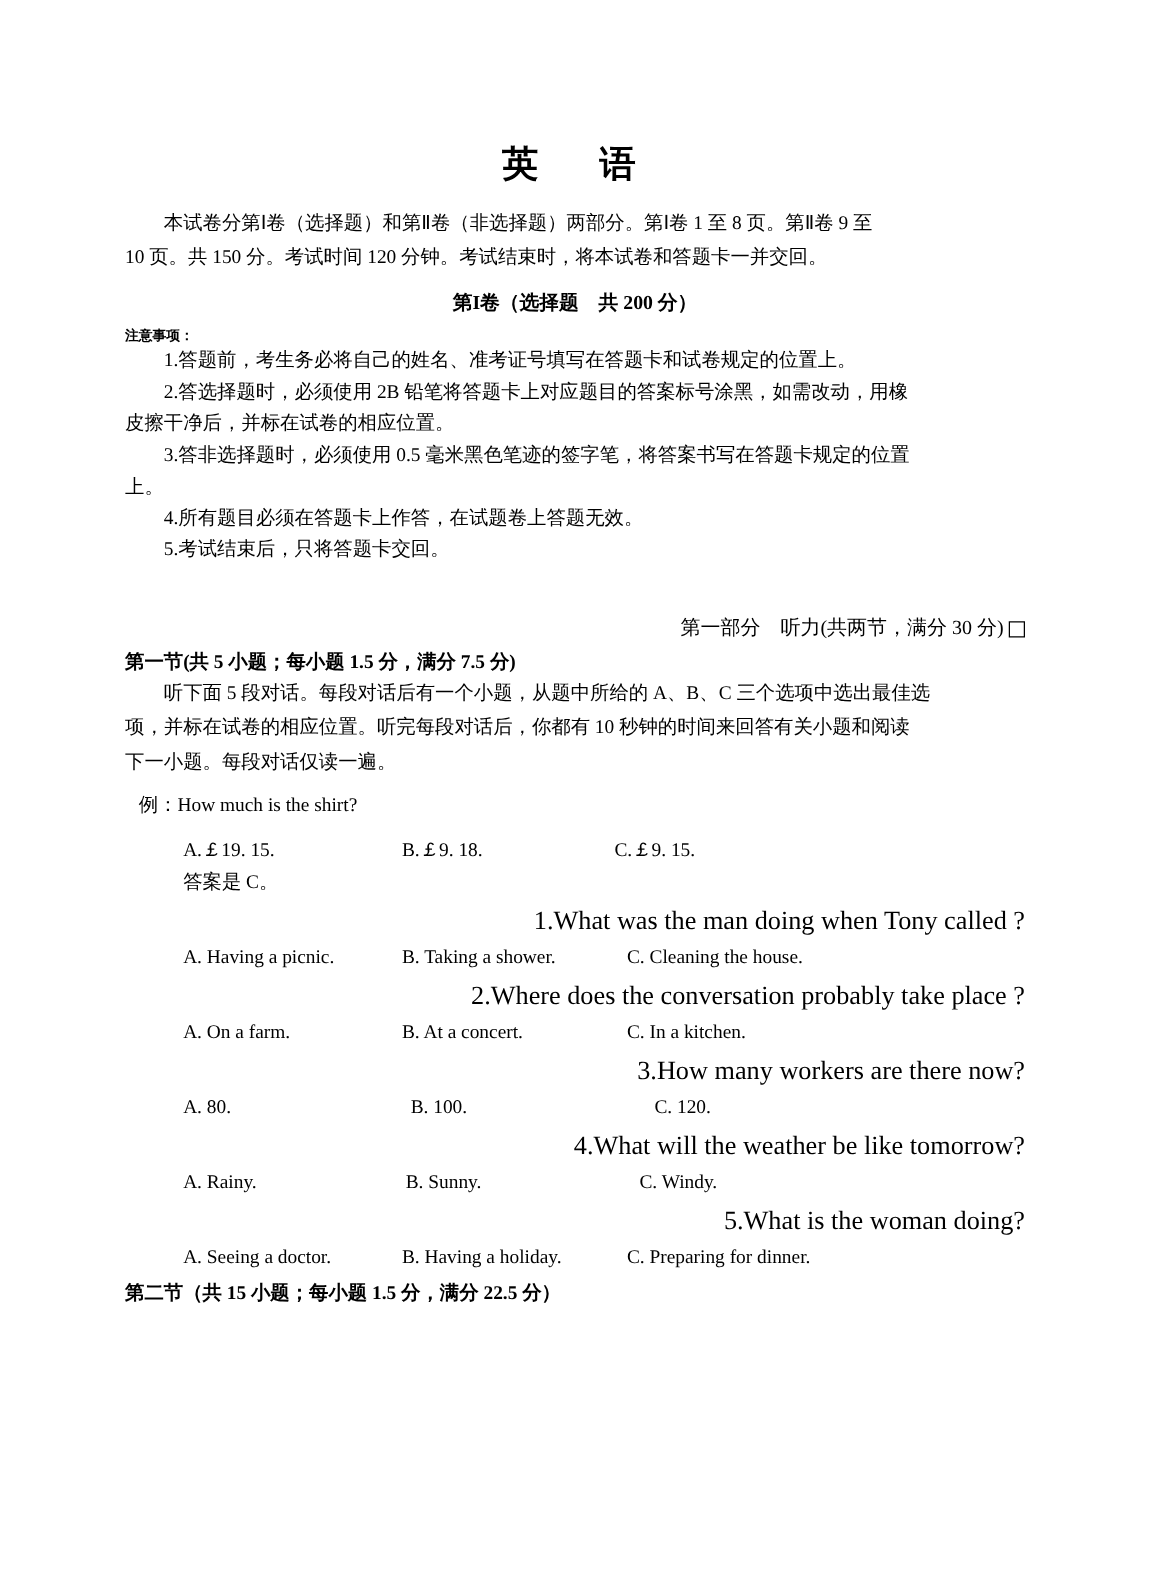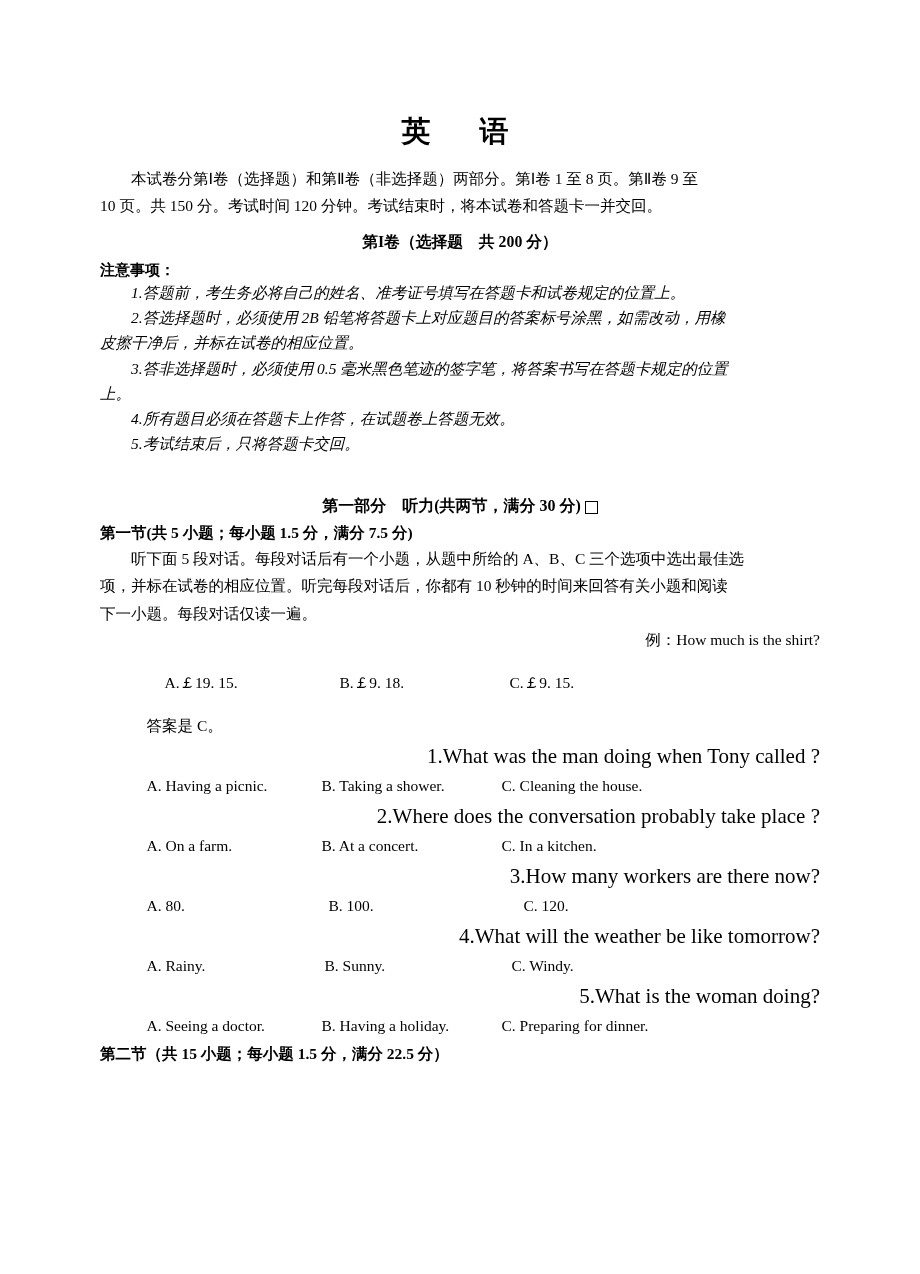--- a/index.html
+++ b/index.html
@@ -50,36 +50,35 @@
   .indent2 {
     text-indent: 2em;
   }
   .center-bold {
     text-align: center;
     font-size: 15.8px;
     font-weight: bold;
     margin: 14px 0 8px 0;
   }
   .notice-head {
-    font-size: 15px;
+    font-size: 11px;
     font-weight: bold;
     margin: 6px 0 0 0;
   }
   .notice-list p {
     font-size: 15.5px;
     line-height: 1.62;
     margin: 0;
     text-indent: 2em;
     text-align: justify;
-    font-style: italic;
   }
   .section-head {
-    text-align: center;
+    text-align: right;
     font-size: 16px;
-    font-weight: bold;
+    font-weight: normal;
     margin: 40px 0 6px 0;
   }
   .section-head .box {
     display: inline-block;
     width: 11px;
     height: 11px;
     border: 1px solid #000;
     vertical-align: middle;
     margin-left: 4px;
   }
@@ -91,28 +90,27 @@
   .instr {
     font-size: 15.5px;
     line-height: 1.64;
     text-indent: 2em;
     text-align: justify;
     margin: 0 0 2px 0;
   }
   .example-q {
     font-size: 15.5px;
     line-height: 1.6;
-    margin: 0;
-    text-indent: 2em;
-    text-align: right;
+    margin: 11px;
+    text-indent: 2em;
   }
   .example-opts {
     font-size: 15.5px;
     line-height: 1.6;
-    margin: 18px;
+    margin: 0;
     padding-left: 3em;
   }
   .example-ans {
     font-size: 15.5px;
     line-height: 1.6;
     margin: 0;
     text-indent: 3em;
   }
   .q-item {
     margin: 0;

